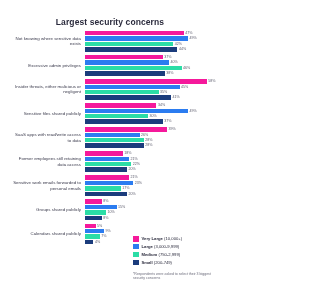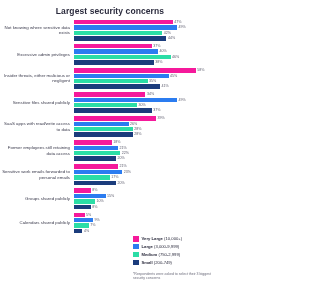--- a/index.html
+++ b/index.html
@@ -12,21 +12,21 @@
     background: #ffffff;
     font-family: "Liberation Sans", sans-serif;
     overflow: hidden;
     position: relative;
   }
   #chart-card {
     width: 220px;
     height: 300px;
     background: #ffffff;
     box-sizing: border-box;
-    padding: 0;
+    padding: 11px;
     position: relative;
   }
   #chart-title {
     text-align: center;
     font-size: 8.5px;
     font-weight: bold;
     color: #2b2b3d;
     letter-spacing: 0.1px;
     padding-top: 6px;
     padding-bottom: 4px;

